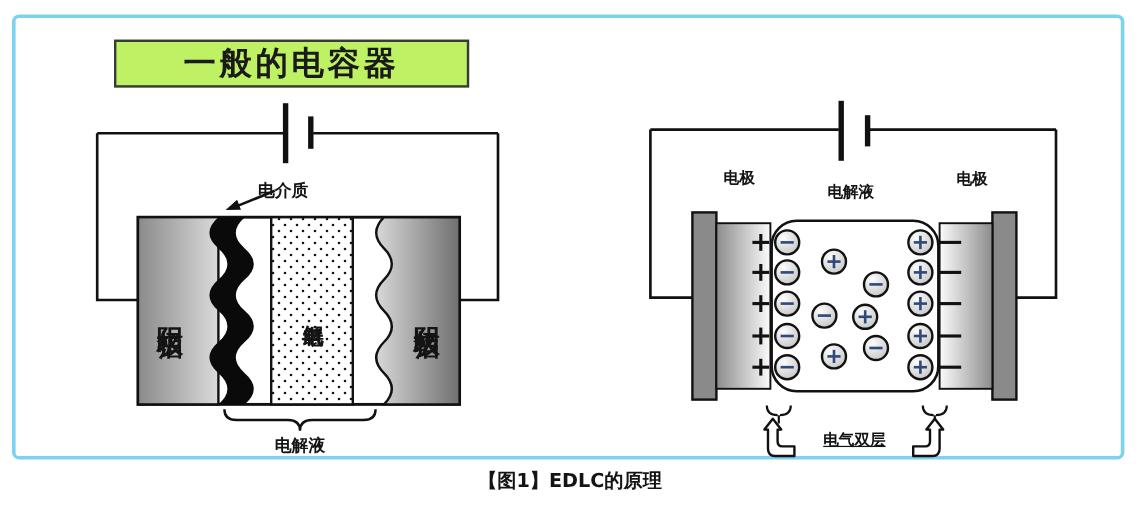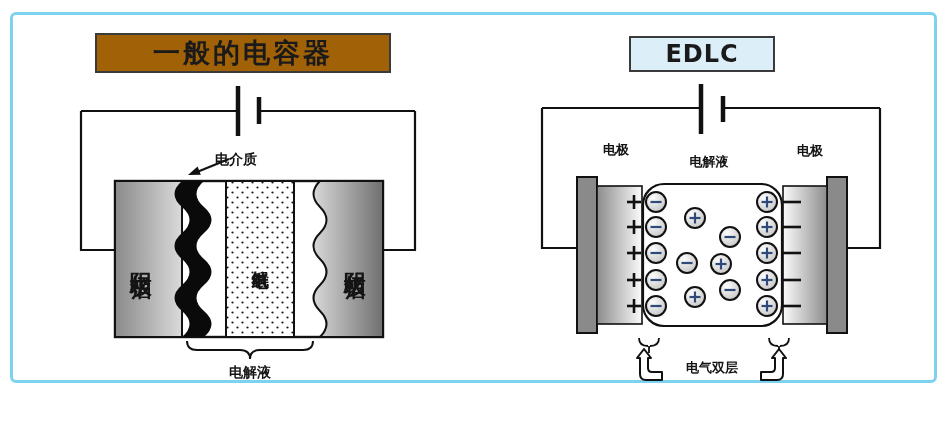--- a/index.html
+++ b/index.html
@@ -24,21 +24,21 @@
   }
   .vlbl{writing-mode:vertical-rl;text-orientation:upright;letter-spacing:2px;}
   .lbl-dielectric{left:236px;top:159px;font-size:14px;}
   .lbl-anode{left:141px;top:258px;font-size:22px;}
   .lbl-paper{left:260px;top:258px;font-size:17px;letter-spacing:0;}
   .lbl-cathode{left:355px;top:258px;font-size:22px;}
   .lbl-electrolyte-left{left:250px;top:372px;font-size:14px;}
   .lbl-electrode-l{left:616px;top:150px;font-size:13px;}
   .lbl-electrolyte-edlc{left:709px;top:162px;font-size:13px;}
   .lbl-electrode-r{left:810px;top:151px;font-size:13px;}
-  .lbl-double-layer{left:712px;top:368px;font-size:13px;}
+  .lbl-double-layer{left:712px;top:368px;font-size:13px;text-decoration:underline;}
   .caption{left:475px;top:401px;font-size:16px;}
 </style>
 </head>
 <body>
 
 <div class="stage">
   <div class="fig-border" style="border-color: rgb(125, 210, 240);"></div>
 
   <svg class="linework" width="949" height="426" viewBox="0 0 949 426">
     <defs>
@@ -193,27 +193,27 @@
             <line x1="695" y1="291.5" x2="695" y2="302.5" stroke="#2f4a78" stroke-width="2.2"></line>
           </g>
         </g>
       <path d="M639,338 Q639,346 648,346 M659,338 Q659,346 650,346 M649,346 L649,353" fill="none" stroke="#111" stroke-width="1.8"></path>
       <path d="M769,338 Q769,346 778,346 M789,338 Q789,346 780,346 M779,346 L779,353" fill="none" stroke="#111" stroke-width="1.8"></path>
       <path d="M662,372 H652 Q648,372 648,368 V358 H651 L644,349 L637,358 H640 V374 Q640,380 646,380 H662 Z" fill="#fff" stroke="#111" stroke-width="2" stroke-linejoin="round"></path>
       <path d="M761,372 H771 Q775,372 775,368 V358 H772 L779,349 L786,358 H783 V374 Q783,380 777,380 H761 Z" fill="#fff" stroke="#111" stroke-width="2" stroke-linejoin="round"></path>
     </g>
   </svg>
 
-  <div class="title-box title-left" style="background: #a16207;">一般的电容器</div>
-  <div class="title-box title-right" style="background: rgb(220, 238, 248);">EDLC</div>
+  <div class="title-box title-left" style="background: #bef264;">一般的电容器</div>
 
   <div class="lbl lbl-dielectric">电介质</div>
   <div class="lbl vlbl lbl-anode">阳极箔</div>
   <div class="lbl vlbl lbl-paper">电解纸</div>
   <div class="lbl vlbl lbl-cathode">阴极箔</div>
   <div class="lbl lbl-electrolyte-left">电解液</div>
 
   <div class="lbl lbl-electrode-l">电极</div>
   <div class="lbl lbl-electrolyte-edlc">电解液</div>
   <div class="lbl lbl-electrode-r">电极</div>
   <div class="lbl lbl-double-layer">电气双层</div>
 
+  <div class="lbl caption">【图1】EDLC的原理</div>
 </div>
 
 </body></html>

